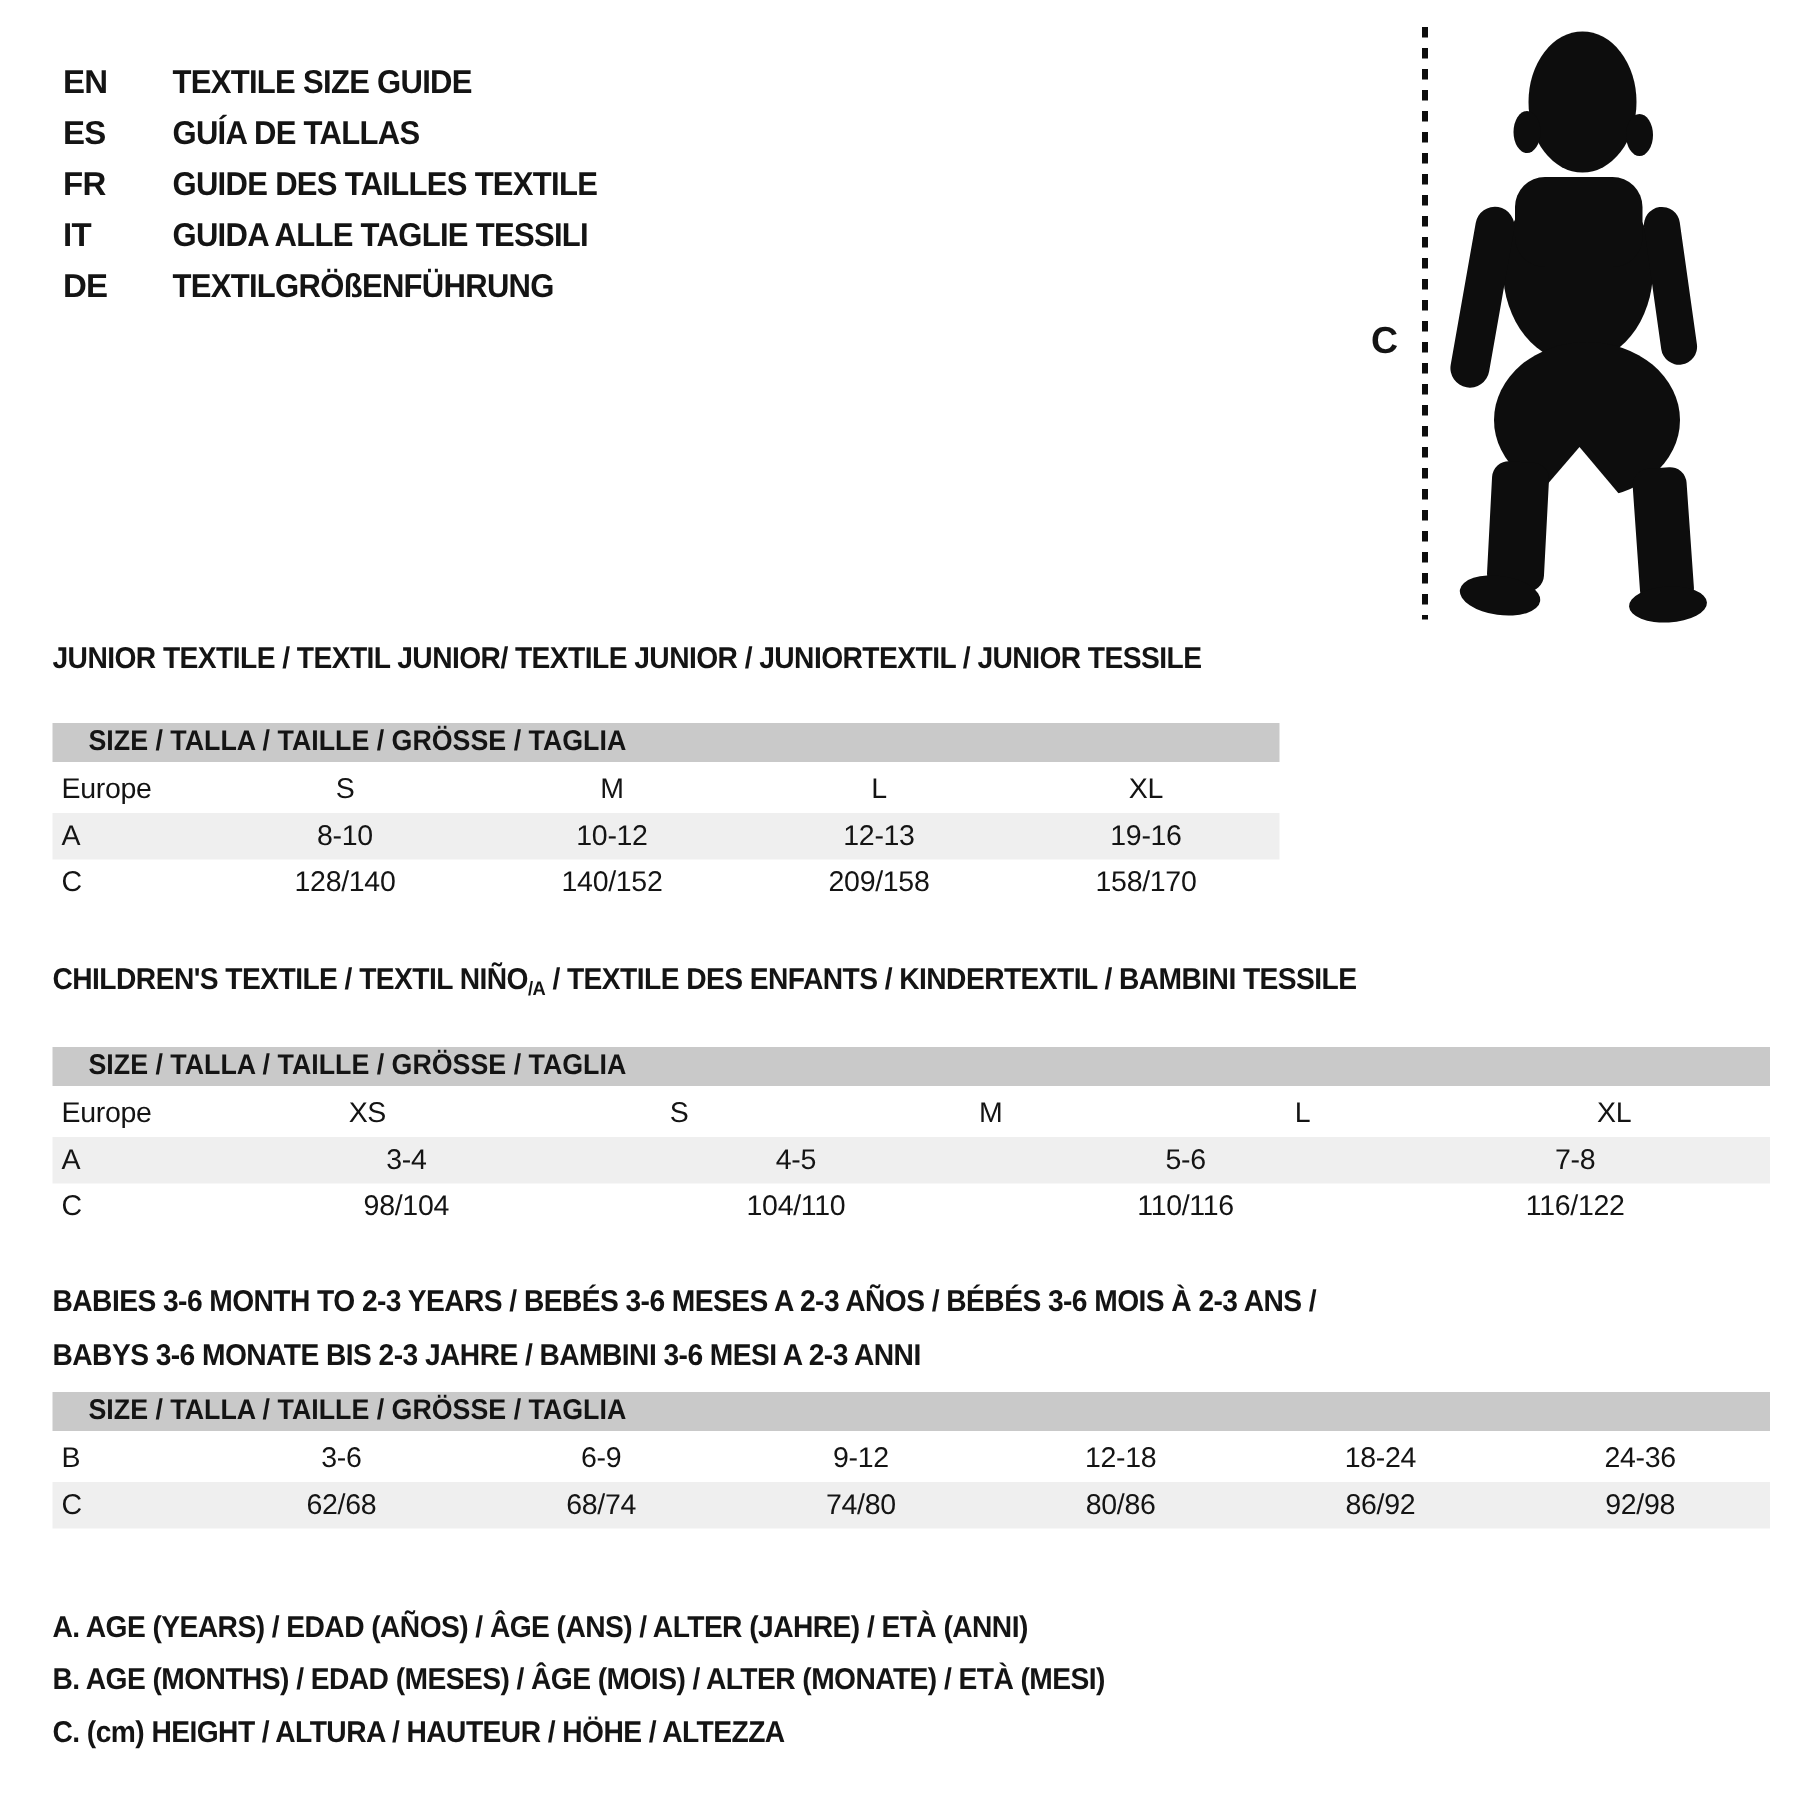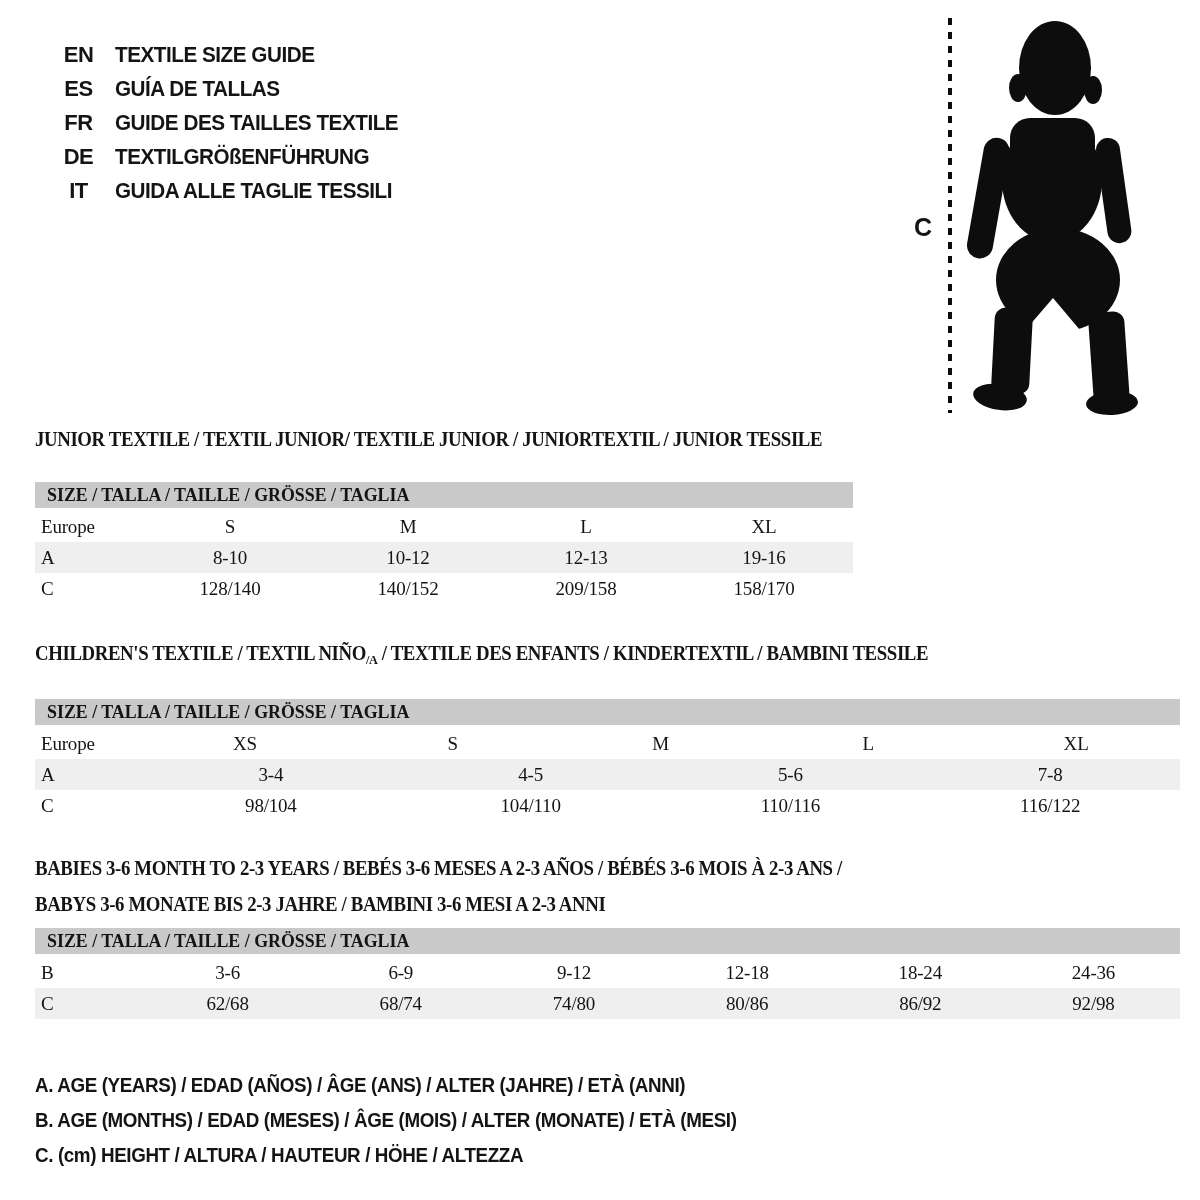--- a/index.html
+++ b/index.html
@@ -6,46 +6,46 @@
   body{
     width:1200px;height:1200px;background:#ffffff;
     font-family:"Liberation Sans", sans-serif;
     color:var(--text,#141414);
     overflow:hidden;
   }
   .page{position:relative;width:1200px;height:1200px;background:#fff;}
 
   
   .lang-block{position:absolute;left:42px;top:38px;}
-  .lang-row{display:flex;height:34px;line-height:34px;text-align:center;}
+  .lang-row{display:flex;height:34px;line-height:34px;}
   .lang-code{width:73px;font-size:22px;font-weight:bold;letter-spacing:-0.5px;}
   .lang-title{font-size:22px;font-weight:bold;letter-spacing:-0.5px;white-space:nowrap;
     transform:scaleX(.94);transform-origin:0 50%;}
 
   
   .figure{position:absolute;left:900px;top:15px;width:260px;height:405px;}
   .figure svg{position:absolute;left:0;top:0;}
   .c-label{position:absolute;left:14px;top:198px;font-size:25px;font-weight:bold;}
 
   
-  .section{position:absolute;left:35px;font-family:Liberation Serif, serif;}
+  .section{position:absolute;left:35px;}
   .sec-title{margin:0;font-size:20px;font-weight:bold;letter-spacing:-0.4px;
     line-height:22px;white-space:nowrap;transform:scaleX(.94);transform-origin:0 50%;}
   .sec-title .subA{font-size:13px;vertical-align:-4px;}
   .sec-junior{top:428px;width:818px;}
   .sec-children{top:642px;width:1145px;}
   .sec-babies{top:850px;width:1145px;}
   .sec-babies .sec-title{line-height:36px;}
 
   .size-table{margin-top:32px;}
   .sec-children .size-table{margin-top:28px;}
   .sec-babies .size-table{margin-top:6px;}
 
   .bar{height:26px;line-height:26px;background:var(--bar,#c9c9c9);
-    font-size:19px;font-weight:bold;padding-left:12px;margin-bottom:3px;}
+    font-size:19px;font-weight:bold;padding-left:24px;margin-bottom:3px;}
   .bar span{display:inline-block;transform:scaleX(.94);transform-origin:0 50%;white-space:nowrap;}
   .trow{display:flex;height:31px;line-height:31px;font-size:19px;letter-spacing:-0.2px;}
   .trow.shaded{background:var(--shade,#efefef);}
   .trow .lbl{width:100px;padding-left:6px;}
   .trow .val{flex:1;text-align:center;}
 
   
   .notes{position:absolute;left:35px;top:1068px;}
   .note-line{font-size:20px;font-weight:bold;letter-spacing:-0.4px;line-height:35px;
     white-space:nowrap;transform:scaleX(.94);transform-origin:0 50%;}
@@ -62,26 +62,26 @@
     </div>
     <div class="lang-row">
       <span class="lang-code">ES</span>
       <span class="lang-title">GUÍA DE TALLAS</span>
     </div>
     <div class="lang-row">
       <span class="lang-code">FR</span>
       <span class="lang-title">GUIDE DES TAILLES TEXTILE</span>
     </div>
     <div class="lang-row">
+      <span class="lang-code">IT</span>
+      <span class="lang-title">GUIDA ALLE TAGLIE TESSILI</span>
+    </div>
+    <div class="lang-row">
       <span class="lang-code">DE</span>
       <span class="lang-title">TEXTILGRÖßENFÜHRUNG</span>
-    </div>
-    <div class="lang-row">
-      <span class="lang-code">IT</span>
-      <span class="lang-title">GUIDA ALLE TAGLIE TESSILI</span>
     </div>
   </header>
 
   <div class="figure">
     <span class="c-label">C</span>
     <svg width="260" height="405" viewBox="900 15 260 405" aria-hidden="true">
       <g>
         <line x1="950" y1="18" x2="950" y2="413" stroke="#0d0d0d" stroke-width="4" stroke-dasharray="7 7"></line>
       </g>
       <g fill="#0d0d0d">

